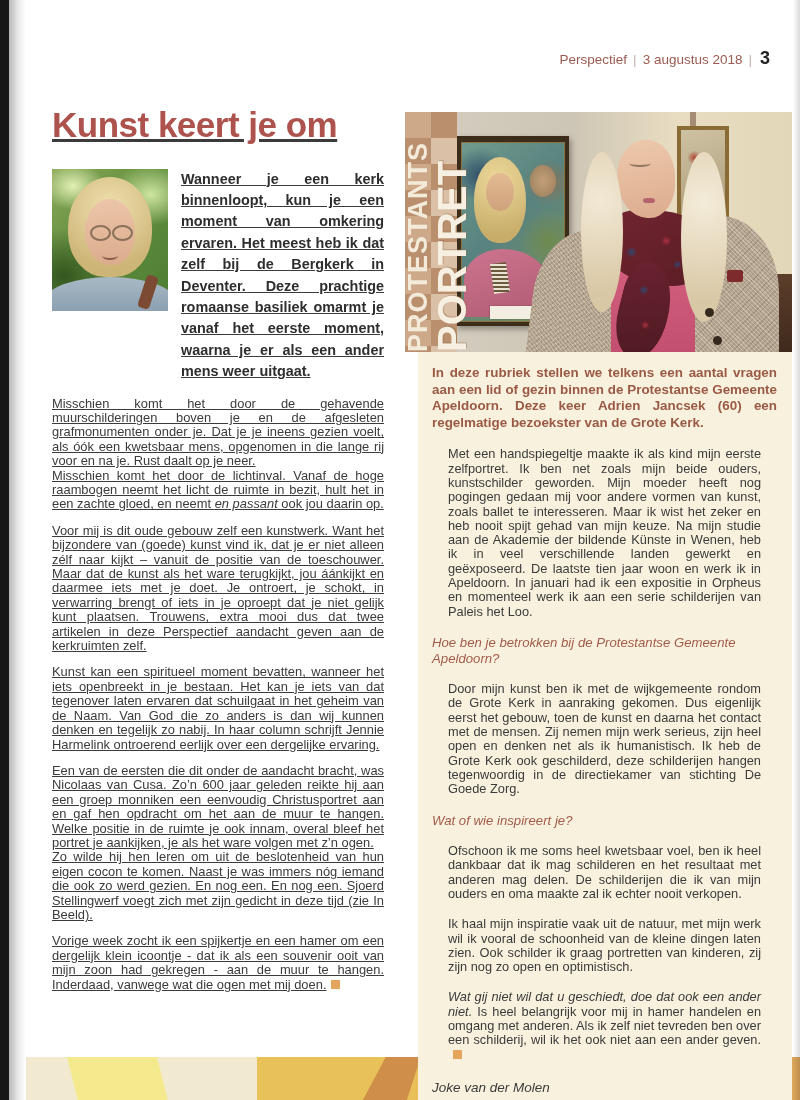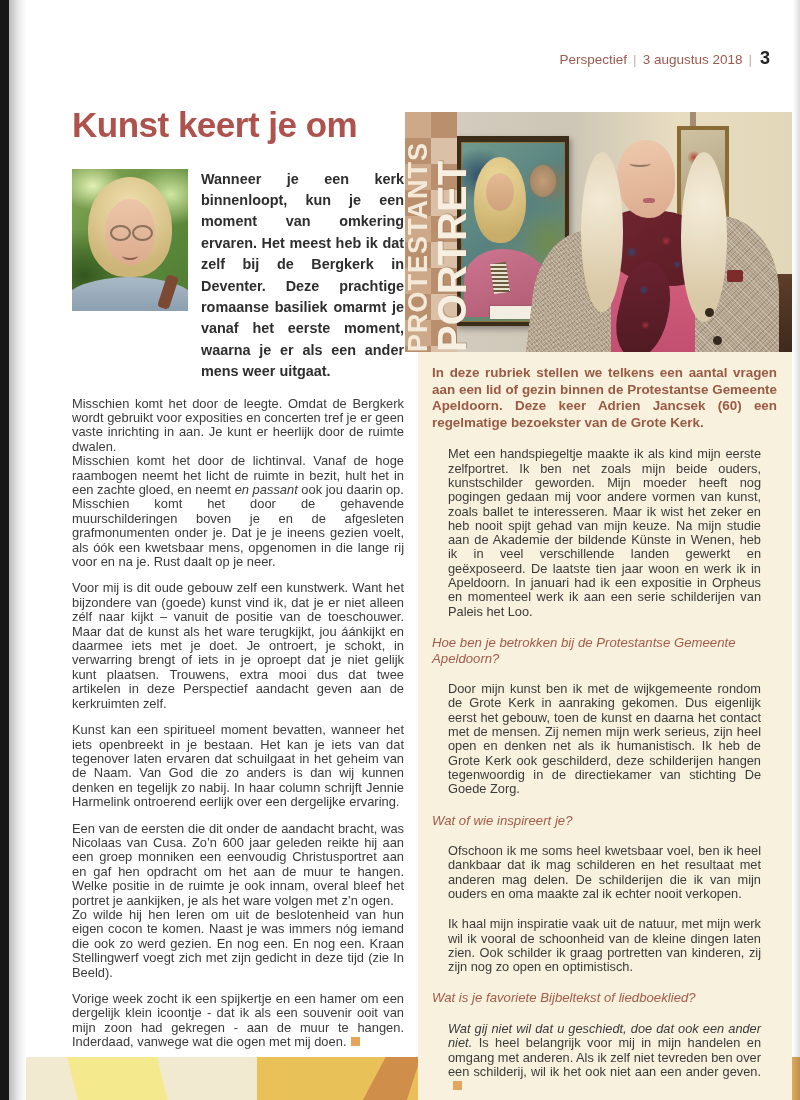--- a/index.html
+++ b/index.html
@@ -11,21 +11,21 @@
     background:linear-gradient(90deg,#b9b9b9,#e9e9e9 55%,#ffffff);z-index:4;}
   .edge-right{position:absolute;right:0;top:0;width:7px;height:1100px;
     background:linear-gradient(270deg,rgba(0,0,0,.14),rgba(0,0,0,0));z-index:4;}
 
   
   .header{position:absolute;top:48px;right:30px;font-size:13.5px;color:#9a5a50;z-index:2;margin-left:48px;}
   .header .hdr-sep{color:#c4b0a8;margin:0 6px;}
   .header .hdr-page{color:#222;font-weight:bold;font-size:18px;margin-left:2px;}
 
   
-  .col-left{position:absolute;left:72px;top:106px;width:332px;z-index:2;color:#3b3b3b;}
+  .col-left{position:absolute;left:52px;top:106px;width:332px;z-index:2;color:#3b3b3b;text-decoration:underline;}
   .col-left h1{margin:0 0 24px 0;font-size:35px;font-weight:600;color:#ad524c;letter-spacing:-.5px;line-height:1.1;}
   .intro-row{display:flex;margin-bottom:14px;}
   .author-photo{flex:0 0 116px;width:116px;height:142px;margin-right:13px;position:relative;overflow:hidden;
     background:
       radial-gradient(46px 34px at 18% 12%, #e2f0b4 0%, rgba(226,240,180,0) 70%),
       radial-gradient(56px 44px at 85% 18%, #cfe6a0 0%, rgba(207,230,160,0) 70%),
       radial-gradient(70px 60px at 10% 75%, #33571f 0%, rgba(51,87,31,0) 78%),
       linear-gradient(135deg,#86a757 0%, #628e3e 45%, #4c7c33 100%);}
   .ap-hair{position:absolute;left:16px;top:8px;width:84px;height:100px;border-radius:52% 52% 46% 46%;
     background:radial-gradient(circle at 50% 30%,#efe0ae,#cdb477 75%);}
@@ -157,27 +157,26 @@
     <div class="author-photo">
       <div class="ap-hair"></div>
       <div class="ap-face"></div>
       <div class="ap-glasses"></div>
       <div class="ap-smile"></div>
       <div class="ap-body"></div>
       <div class="ap-strap"></div>
     </div>
     <p class="intro">Wanneer je een kerk binnenloopt, kun je een moment van omkering ervaren. Het meest heb ik dat zelf bij de Bergkerk in Deventer. Deze prachtige romaanse basiliek omarmt je vanaf het eerste moment, waarna je er als een ander mens weer uitgaat.</p>
   </div>
-  <p class="body">Misschien komt het door de leegte. Omdat de Bergkerk wordt gebruikt voor exposities en concerten tref je er geen vaste inrichting in aan. Je kunt er heerlijk door de ruimte dwalen.</p>
+  <p class="body">Misschien komt het door de gehavende muurschilderingen boven je en de afgesleten grafmonumenten onder je. Dat je je ineens gezien voelt, als óók een kwetsbaar mens, opgenomen in die lange rij voor en na je. Rust daalt op je neer.</p>
   <p class="body"><span>Misschien komt het door de lichtinval. Vanaf de hoge raambogen neemt het licht de ruimte in bezit, hult het in een zachte gloed, en neemt </span><em class="it">en passant</em><span> ook jou daarin op.</span></p>
-  <p class="body">Misschien komt het door de gehavende muurschilderingen boven je en de afgesleten grafmonumenten onder je. Dat je je ineens gezien voelt, als óók een kwetsbaar mens, opgenomen in die lange rij voor en na je. Rust daalt op je neer.</p>
   <p class="body sp">Voor mij is dit oude gebouw zelf een kunstwerk. Want het bijzondere van (goede) kunst vind ik, dat je er niet alleen zélf naar kijkt – vanuit de positie van de toeschouwer. Maar dat de kunst als het ware terugkijkt, jou áánkijkt en daarmee iets met je doet. Je ontroert, je schokt, in verwarring brengt of iets in je oproept dat je niet gelijk kunt plaatsen. Trouwens, extra mooi dus dat twee artikelen in deze Perspectief aandacht geven aan de kerkruimten zelf.</p>
   <p class="body sp">Kunst kan een spiritueel moment bevatten, wanneer het iets openbreekt in je bestaan. Het kan je iets van dat tegenover laten ervaren dat schuilgaat in het geheim van de Naam. Van God die zo anders is dan wij kunnen denken en tegelijk zo nabij. In haar column schrijft Jennie Harmelink ontroerend eerlijk over een dergelijke ervaring.</p>
   <p class="body sp">Een van de eersten die dit onder de aandacht bracht, was Nicolaas van Cusa. Zo’n 600 jaar geleden reikte hij aan een groep monniken een eenvoudig Christusportret aan en gaf hen opdracht om het aan de muur te hangen. Welke positie in de ruimte je ook innam, overal bleef het portret je aankijken, je als het ware volgen met z’n ogen.</p>
-  <p class="body">Zo wilde hij hen leren om uit de beslotenheid van hun eigen cocon te komen. Naast je was immers nóg iemand die ook zo werd gezien. En nog een. En nog een. Kraan Stellingwerf voegt zich met zijn gedicht in deze tijd (zie In Beeld).</p>
+  <p class="body">Zo wilde hij hen leren om uit de beslotenheid van hun eigen cocon te komen. Naast je was immers nóg iemand die ook zo werd gezien. En nog een. En nog een. Sjoerd Stellingwerf voegt zich met zijn gedicht in deze tijd (zie In Beeld).</p>
   <p class="body sp"><span>Vorige week zocht ik een spijkertje en een hamer om een dergelijk klein icoontje - dat ik als een souvenir ooit van mijn zoon had gekregen - aan de muur te hangen. Inderdaad, vanwege wat die ogen met mij doen.</span><span class="endmark"></span></p>
 </div>
 
 <div class="col-right">
   <div class="photo">
     <div class="curtain"></div>
     <div class="curtain-edge"></div>
     <div class="furniture"></div>
     <div class="frame2"></div>
     <div class="pframe">
@@ -214,22 +213,21 @@
   </div>
 
   <div class="cream">
     <p class="r-intro">In deze rubriek stellen we telkens een aantal vragen aan een lid of gezin binnen de Protestantse Gemeente Apeldoorn. Deze keer Adrien Jancsek (60) een regelmatige bezoekster van de Grote Kerk.</p>
     <p class="a">Met een handspiegeltje maakte ik als kind mijn eerste zelfportret. Ik ben net zoals mijn beide ouders, kunstschilder geworden. Mijn moeder heeft nog pogingen gedaan mij voor andere vormen van kunst, zoals ballet te interesseren. Maar ik wist het zeker en heb nooit spijt gehad van mijn keuze. Na mijn studie aan de Akademie der bildende Künste in Wenen, heb ik in veel verschillende landen gewerkt en geëxposeerd. De laatste tien jaar woon en werk ik in Apeldoorn. In januari had ik een expositie in Orpheus en momenteel werk ik aan een serie schilderijen van Paleis het Loo.</p>
     <p class="q">Hoe ben je betrokken bij de Protestantse Gemeente Apeldoorn?</p>
     <p class="a">Door mijn kunst ben ik met de wijkgemeente rondom de Grote Kerk in aanraking gekomen. Dus eigenlijk eerst het gebouw, toen de kunst en daarna het contact met de mensen. Zij nemen mijn werk serieus, zijn heel open en denken net als ik humanistisch. Ik heb de Grote Kerk ook geschilderd, deze schilderijen hangen tegenwoordig in de directiekamer van stichting De Goede Zorg.</p>
     <p class="q">Wat of wie inspireert je?</p>
     <p class="a">Ofschoon ik me soms heel kwetsbaar voel, ben ik heel dankbaar dat ik mag schilderen en het resultaat met anderen mag delen. De schilderijen die ik van mijn ouders en oma maakte zal ik echter nooit verkopen.</p>
     <p class="a">Ik haal mijn inspiratie vaak uit de natuur, met mijn werk wil ik vooral de schoonheid van de kleine dingen laten zien. Ook schilder ik graag portretten van kinderen, zij zijn nog zo open en optimistisch.</p>
-    <p class="q">Wat is je favoriete Bijbeltekst of liedboeklied?</p>
-    <p class="a"><em class="it">Wat gij niet wil dat u geschiedt, doe dat ook een ander niet.</em><span> Is heel belangrijk voor mij in mijn handelen en omgang met anderen. Als ik zelf niet tevreden ben over een schilderij, wil ik het ook niet aan een ander geven.</span><span class="endmark"></span></p>
+    <p class="a"><em class="it">Wat gij niet wil dat u geschiedt, doe dat ook een ander niet.</em><span> Is heel belangrijk voor mij in hamer handelen en omgang met anderen. Als ik zelf niet tevreden ben over een schilderij, wil ik het ook niet aan een ander geven.</span><span class="endmark"></span></p>
     <p class="sig">Joke van der Molen</p>
   </div>
 </div>
 
 <div class="strip">
   <div class="sh sh-y"></div>
   <div class="sh sh-o1"></div>
   <div class="sh sh-g1"></div>
   <div class="sh sh-o2"></div>
   <div class="sh sh-g2"></div>

